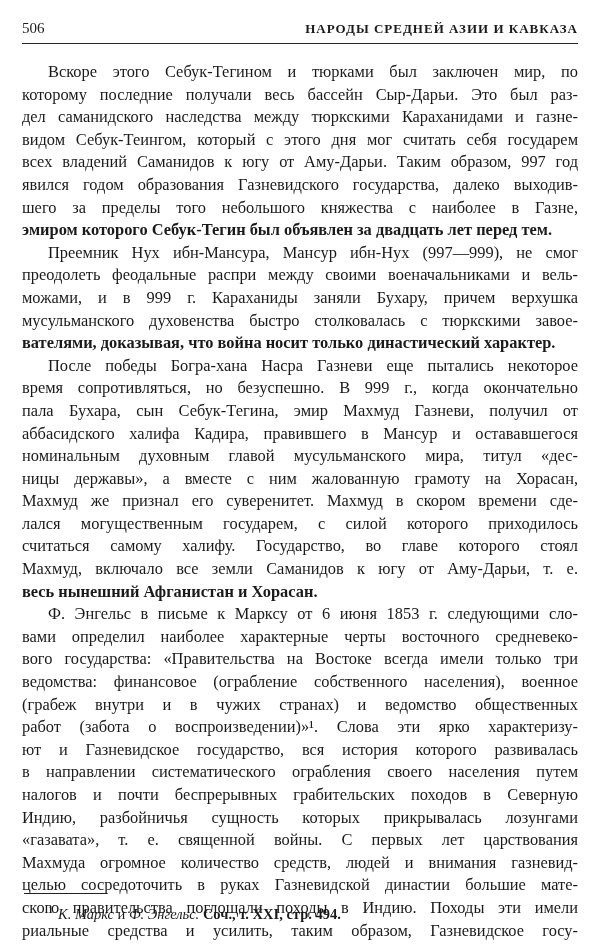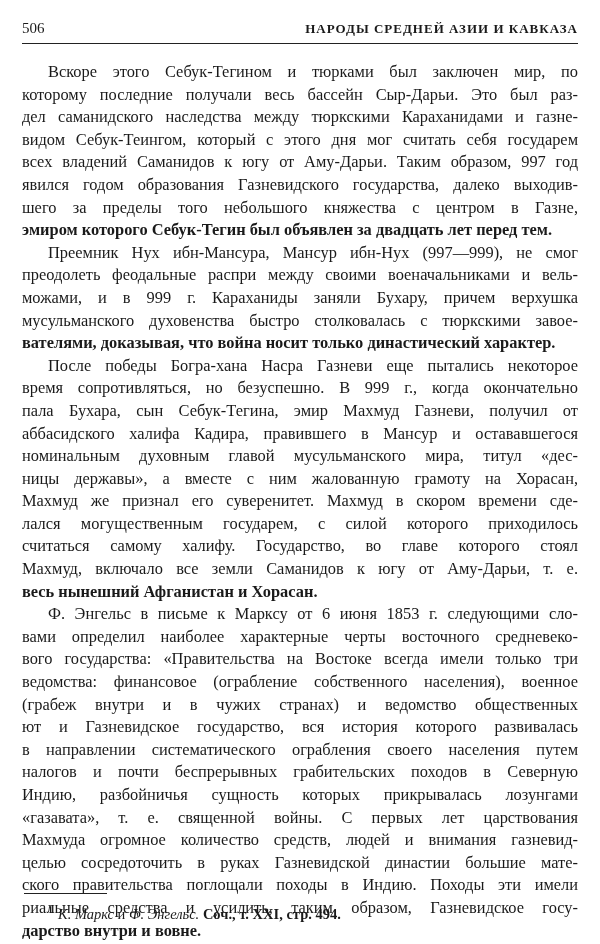--- a/index.html
+++ b/index.html
@@ -31,21 +31,21 @@
 <div class="header-rule"></div>
 
 <div class="body-text" id="body-text">
     <div>
       <span class="line indent">Вскоре этого Себук-Тегином и тюрками был заключен мир, по</span>
       <span class="line">которому последние получали весь бассейн Сыр-Дарьи. Это был раз-</span>
       <span class="line">дел саманидского наследства между тюркскими Караханидами и газне-</span>
       <span class="line">видом Себук-Теингом, который с этого дня мог считать себя государем</span>
       <span class="line">всех владений Саманидов к югу от Аму-Дарьи. Таким образом, 997 год</span>
       <span class="line">явился годом образования Газневидского государства, далеко выходив-</span>
-      <span class="line">шего за пределы того небольшого княжества с центром в Газне,</span>
+      <span class="line">шего за пределы того небольшого княжества с наиболее в Газне,</span>
       <span class="line last">эмиром которого Себук-Тегин был объявлен за двадцать лет перед тем.</span>
     </div>
     <div>
       <span class="line indent">Преемник Нух ибн-Мансура, Мансур ибн-Нух (997—999), не смог</span>
       <span class="line">преодолеть феодальные распри между своими военачальниками и вель-</span>
       <span class="line">можами, и в 999 г. Караханиды заняли Бухару, причем верхушка</span>
       <span class="line">мусульманского духовенства быстро столковалась с тюркскими завое-</span>
       <span class="line last">вателями, доказывая, что война носит только династический характер.</span>
     </div>
     <div>
@@ -60,20 +60,21 @@
       <span class="line">считаться самому халифу. Государство, во главе которого стоял</span>
       <span class="line">Махмуд, включало все земли Саманидов к югу от Аму-Дарьи, т. е.</span>
       <span class="line last">весь нынешний Афганистан и Хорасан.</span>
     </div>
     <div>
       <span class="line indent">Ф. Энгельс в письме к Марксу от 6 июня 1853 г. следующими сло-</span>
       <span class="line">вами определил наиболее характерные черты восточного средневеко-</span>
       <span class="line">вого государства: «Правительства на Востоке всегда имели только три</span>
       <span class="line">ведомства: финансовое (ограбление собственного населения), военное</span>
       <span class="line">(грабеж внутри и в чужих странах) и ведомство общественных</span>
+      <span class="line">работ (забота о воспроизведении)»¹. Слова эти ярко характеризу-</span>
       <span class="line">ют и Газневидское государство, вся история которого развивалась</span>
       <span class="line">в направлении систематического ограбления своего населения путем</span>
       <span class="line">налогов и почти беспрерывных грабительских походов в Северную</span>
       <span class="line">Индию, разбойничья сущность которых прикрывалась лозунгами</span>
       <span class="line">«газавата», т. е. священной войны. С первых лет царствования</span>
       <span class="line">Махмуда огромное количество средств, людей и внимания газневид-</span>
       <span class="line">целью сосредоточить в руках Газневидской династии большие мате-</span>
       <span class="line">ского правительства поглощали походы в Индию. Походы эти имели</span>
       <span class="line">риальные средства и усилить, таким образом, Газневидское госу-</span>
       <span class="line last">дарство внутри и вовне.</span>

